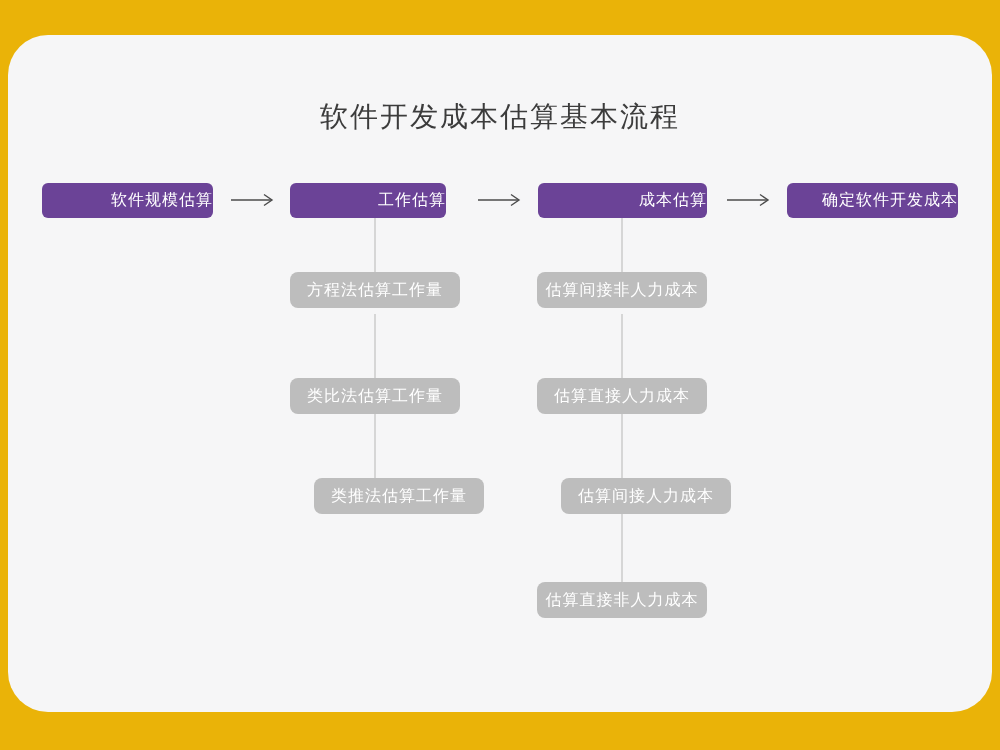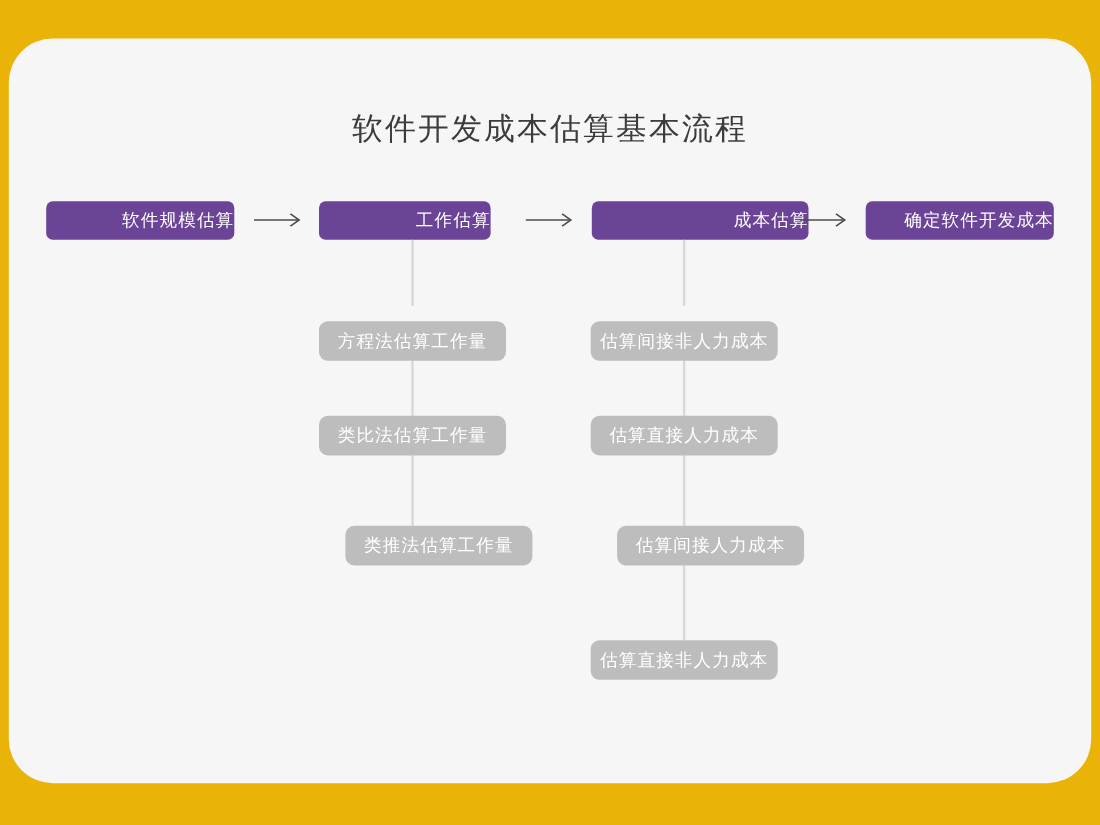--- a/index.html
+++ b/index.html
@@ -41,21 +41,21 @@
     border-radius: 6px;
     color: #ffffff;
     font-size: 16px;
     display: flex;
     align-items: center;
     justify-content: flex-end;
     letter-spacing: 1px;
   }
   .step-1 { left: 42px;  width: 171px; }
   .step-2 { left: 290px; width: 156px; }
-  .step-3 { left: 538px; width: 197px; }
+  .step-3 { left: 538px; width: 169px; }
   .step-4 { left: 787px; width: 171px; }
 
   .flow-arrow {
     position: absolute;
     top: 193px;
     width: 44px; height: 14px;
   }
   .arrow-1 { left: 230px; }
   .arrow-2 { left: 477px; }
   .arrow-3 { left: 726px; }
@@ -79,21 +79,21 @@
     border-radius: 8px;
     color: #ffffff;
     font-size: 16px;
     display: flex;
     align-items: center;
     justify-content: center;
     letter-spacing: 1px;
   }
   .col-work { left: 290px; width: 170px; }
   .col-cost { left: 537px; width: 170px; }
-  .row-1 { top: 292px; }
+  .row-1 { top: 272px; }
   .row-2 { top: 378px; }
   .row-3 { top: 478px; margin-left: 24px; }
   .row-4 { top: 582px; }
 </style>
 </head>
 <body>
 
 <div class="canvas">
 
   <div class="card"></div>

